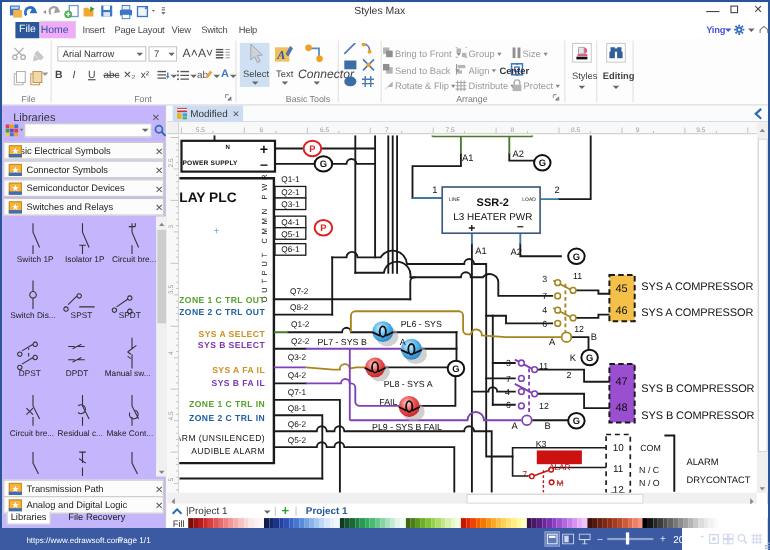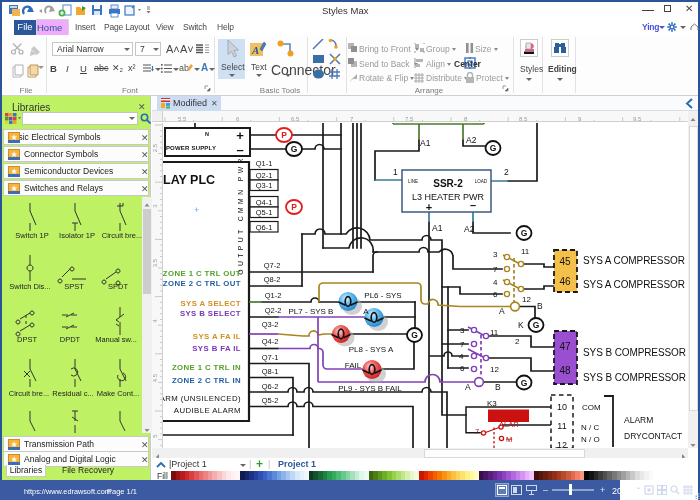--- a/index.html
+++ b/index.html
@@ -18,21 +18,21 @@
 #hometab { position:absolute; left:34px; top:0px; width:33px; height:16px; background:#f0abfc; border:1px solid #d5d5d5; border-bottom:none; color:#2b579a; font-size:9.5px; text-align:left; line-height:15px; }
 
 #ribbon { position:absolute; left:2px; top:34.5px; width:696px; height:61.5px; background:#fdfdfd; border-bottom:1px solid #d0d0d0; }
 .gsep { position:absolute; top:2px; height:56px; width:1px; background:#e2e2e2; }
 .glabel { position:absolute; font-size:8px; color:#7a7a7a; width:80px; text-align:center; top:51px; }
 .rtext { position:absolute; font-size:8.5px; color:#9a9a9a; }
 .rdark { color:#444; }
 .caret { display:inline-block; width:0; height:0; border-left:2.5px solid transparent; border-right:2.5px solid transparent; border-top:3px solid #8a8a8a; vertical-align:middle; margin-left:2px; }
 .caretb { position:absolute; width:0; height:0; border-left:3px solid transparent; border-right:3px solid transparent; border-top:3.5px solid #666; }
 
-#lpanel { position:absolute; left:2px; top:96px; width:149px; height:384px; background:#bef264; border-right:1px solid #c9c9c9; }
+#lpanel { position:absolute; left:2px; top:96px; width:149px; height:384px; background:#c4b5fd; border-right:1px solid #c9c9c9; }
 .libbar { position:absolute; left:1px; width:146px; height:15.5px; background:#fcfcfc; border:1px solid #c9c9c9; font-size:8.5px; color:#222; line-height:14px; }
 .libicon { position:absolute; left:4px; top:1.5px; width:12px; height:11px; background:#f6b33d; border:1px solid #c89020; color:#fff; font-size:8px; line-height:9px; text-align:center; }
 .libicon:after { content:""; position:absolute; left:-1px; bottom:-1px; width:12px; height:3px; background:#3c6eb5; }
 .closex { position:absolute; font-size:9px; color:#555; }
 
 #tabrow { position:absolute; left:152px; top:96px; width:546px; height:15px; background:#fafbfd; border-bottom:1px solid #d8dce4; }
 #doctab { position:absolute; left:5px; top:0px; width:64px; height:15px; background:#cedcf2; font-size:9px; color:#333; }
 #hruler { position:absolute; left:163px; top:111px; width:525px; height:11px; background:#f8f8f8; border-bottom:1px solid #cfcfcf; overflow:hidden; }
 #cornerbox { position:absolute; left:152px; top:111px; width:11px; height:11px; background:#f0f0f0; border-right:1px solid #cfcfcf; border-bottom:1px solid #cfcfcf; }
 #vruler { position:absolute; left:152px; top:123px; width:11px; height:325px; background:#f8f8f8; border-right:1px solid #cfcfcf; overflow:hidden; }
@@ -185,21 +185,21 @@
       <text x="2" y="13" font-size="11" font-weight="bold" font-style="italic" fill="#2b579a" font-family="Liberation Serif">A</text>
       <path d="M10 8 L14 1 L16 3 L12 10 Z" fill="#4a78b8" stroke="#2b579a" stroke-width="0.5"></path>
     </svg>
   <div class="rtext rdark" style="left:249px; top:27px; font-size:8.5px;">Text</div>
   <div class="caretb" style="left:254px; top:39px;"></div>
   <svg class="abs" style="left:275px; top:5px;" width="18" height="18" viewBox="0 0 18 18">
       <path d="M4 4 L13 4 L13 13" fill="none" stroke="#5b8ac0" stroke-width="1.6"></path>
       <circle cx="3.5" cy="3.5" r="3" fill="#f0a020"></circle>
       <circle cx="13.5" cy="13.5" r="3" fill="#f0a020"></circle>
     </svg>
-  <div class="rtext rdark" style="left:269px; top:27px; font-size:14px;">Connector</div>
+  <div class="rtext rdark" style="left:269px; top:27px; font-size:11px;font-style:italic;">Connector</div>
   <div class="caretb" style="left:283px; top:39px;"></div>
   <svg class="abs" style="left:310px; top:4px;" width="30" height="42" viewBox="0 0 30 42">
     <path d="M1 10 L11 0" stroke="#4a78b8" stroke-width="1.5"></path>
     <path d="M19 1 A6 6 0 0 1 24 7" fill="none" stroke="#4a78b8" stroke-width="1.5"></path>
       <circle cx="18.5" cy="1.5" r="1.8" fill="#f0a020"></circle>
       <circle cx="24" cy="8" r="1.8" fill="#f0a020"></circle>
     <rect x="1" y="16" width="11" height="8" fill="#3a6ea5"></rect>
     <path d="M18 15 L28 25 M28 15 L18 25" stroke="#4a78b8" stroke-width="1.5"></path>
       <circle cx="23" cy="20" r="2" fill="#f0a020"></circle>
     <ellipse cx="6.5" cy="35" rx="5.5" ry="4.5" fill="#3a6ea5"></ellipse>

